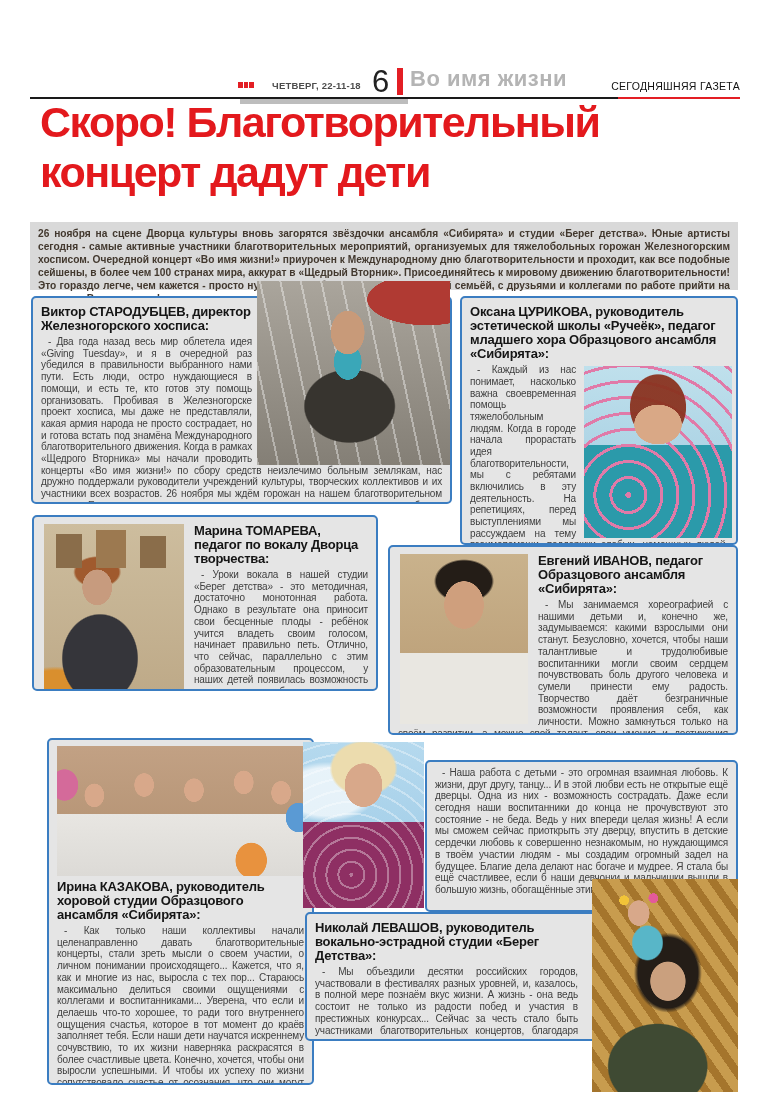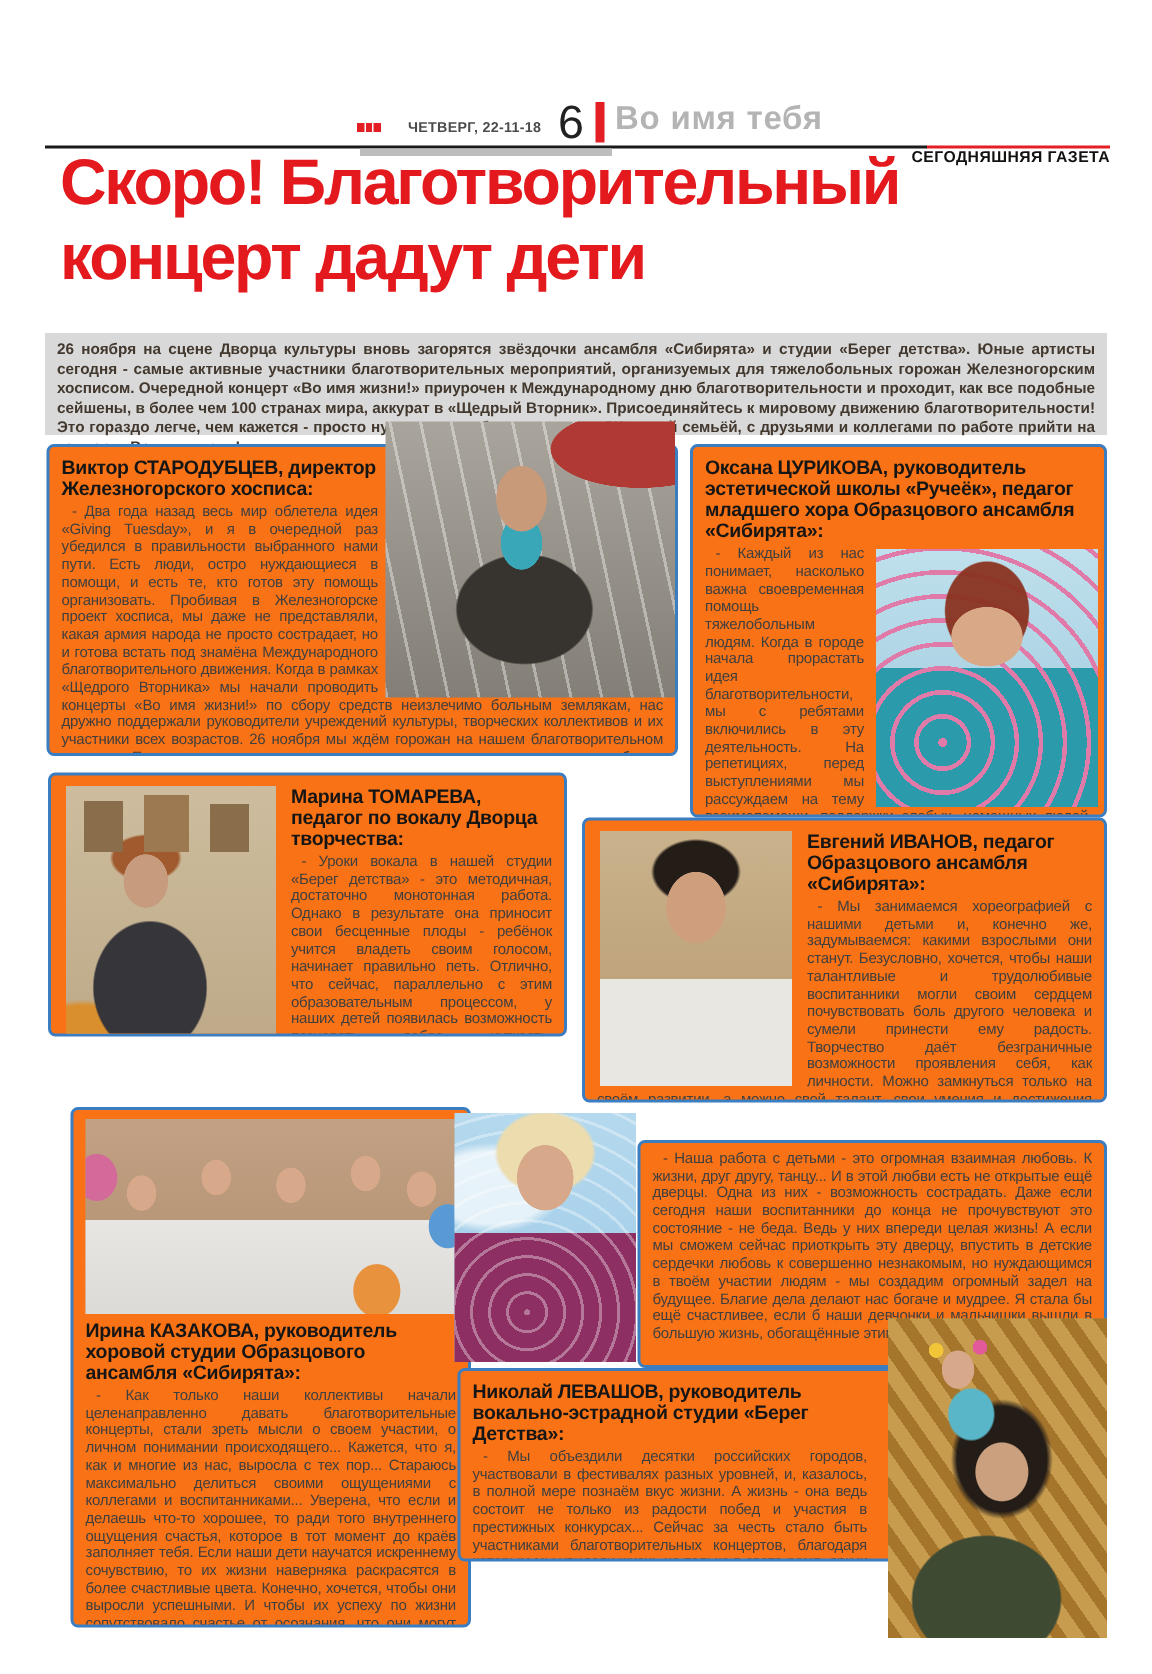--- a/index.html
+++ b/index.html
@@ -8,38 +8,38 @@
     font-family:"Liberation Sans", sans-serif;overflow:hidden;
   }
   
   .hdr{position:absolute;left:0;top:70px;width:768px;height:30px;}
   .hdr-date{position:absolute;left:256px;top:10px;font-size:9.5px;font-weight:bold;color:#4c4c4c;letter-spacing:.2px;margin-left:16px;}
   .red-squares{position:absolute;left:238px;top:12px;width:16px;height:6px;display:flex;gap:1px;}
   .red-squares i{width:4.5px;height:6px;background:#e31e24;display:block;}
   .hdr-page{position:absolute;left:372px;top:-6px;font-size:31px;font-weight:400;color:#222;}
   .hdr-bar{position:absolute;left:397px;top:-2px;width:6px;height:27px;background:#e31e24;}
   .hdr-section{position:absolute;left:410px;top:-4px;font-size:22px;font-weight:bold;color:#b4b4b4;letter-spacing:.5px;}
-  .hdr-paper{position:absolute;right:28px;top:10px;font-size:10.5px;font-weight:bold;color:#111;letter-spacing:.3px;margin-top:19px;}
+  .hdr-paper{position:absolute;right:28px;top:10px;font-size:10.5px;font-weight:normal;color:#111;letter-spacing:.3px;}
   .rule-black{position:absolute;left:30px;top:27px;width:588px;height:2px;background:#1a1a1a;}
   .rule-red{position:absolute;left:618px;top:27px;width:122px;height:2px;background:#e31e24;}
   .rule-gray{position:absolute;left:240px;top:29px;width:168px;height:5px;background:#bdbdbd;}
   
   .headline{
     position:absolute;left:40px;top:98px;width:706px;
     font-size:43px;line-height:1.16;font-weight:bold;color:#e3191d;letter-spacing:-1.5px;
   }
   
   .lede{
     position:absolute;left:30px;top:222px;width:708px;height:68px;background:#d9d9d9;
     box-sizing:border-box;padding:5px 8px;
   }
   .lede p{margin:0;font-size:10.2px;line-height:1.28;font-weight:bold;color:#42382e;text-align:justify;}
   
   .blk{
-    position:absolute;background:#f97316;border:2px solid #3b7dc1;border-radius:5px;
+    position:absolute;background:#e5e5e5;border:2px solid #3b7dc1;border-radius:5px;
     box-sizing:border-box;padding:5px 8px;overflow:hidden;
   }
   .blk h3{margin:2px 0 3px 0;font-size:13px;line-height:1.08;color:#151515;letter-spacing:-.2px;}
   .blk p{margin:0;font-size:10px;line-height:1.17;color:#3f3f3f;text-align:justify;text-indent:7px;letter-spacing:-.15px;}
   .b1{left:31px;top:296px;width:421px;height:208px;}
   .b2{left:460px;top:296px;width:278px;height:249px;}
   .b3{left:32px;top:515px;width:346px;height:176px;}
   .b4{left:388px;top:545px;width:350px;height:190px;}
   .b5{left:425px;top:760px;width:313px;height:152px;}
   .b6{left:31px;top:738px;width:267px;height:347px;margin-left:16px;}
@@ -118,21 +118,21 @@
 
 <div class="hdr">
   <span class="red-squares">
       <i></i>
       <i></i>
       <i></i>
     </span>
   <span class="hdr-date">ЧЕТВЕРГ, 22-11-18</span>
   <span class="hdr-page">6</span>
   <span class="hdr-bar"></span>
-  <span class="hdr-section">Во имя тебя</span>
+  <span class="hdr-section">Во имя жизни</span>
   <span class="hdr-paper">СЕГОДНЯШНЯЯ ГАЗЕТА</span>
   <span class="rule-black"></span>
   <span class="rule-red"></span>
   <span class="rule-gray"></span>
 </div>
 
 <div class="headline">Скоро! Благотворительный концерт дадут дети</div>
 
 <div class="lede">
   <p>26 ноября на сцене Дворца культуры вновь загорятся звёздочки ансамбля «Сибирята» и студии «Берег детства». Юные артисты сегодня - самые активные участники благотворительных мероприятий, организуемых для тяжелобольных горожан Железногорским хосписом. Очередной концерт «Во имя жизни!» приурочен к Международному дню благотворительности и проходит, как все подобные сейшены, в более чем 100 странах мира, аккурат в «Щедрый Вторник». Присоединяйтесь к мировому движению благотворительности! Это гораздо легче, чем кажется - просто нужно купить билеты в кассе ДК и всей семьёй, с друзьями и коллегами по работе прийти на концерт «Во имя жизни!».</p>

